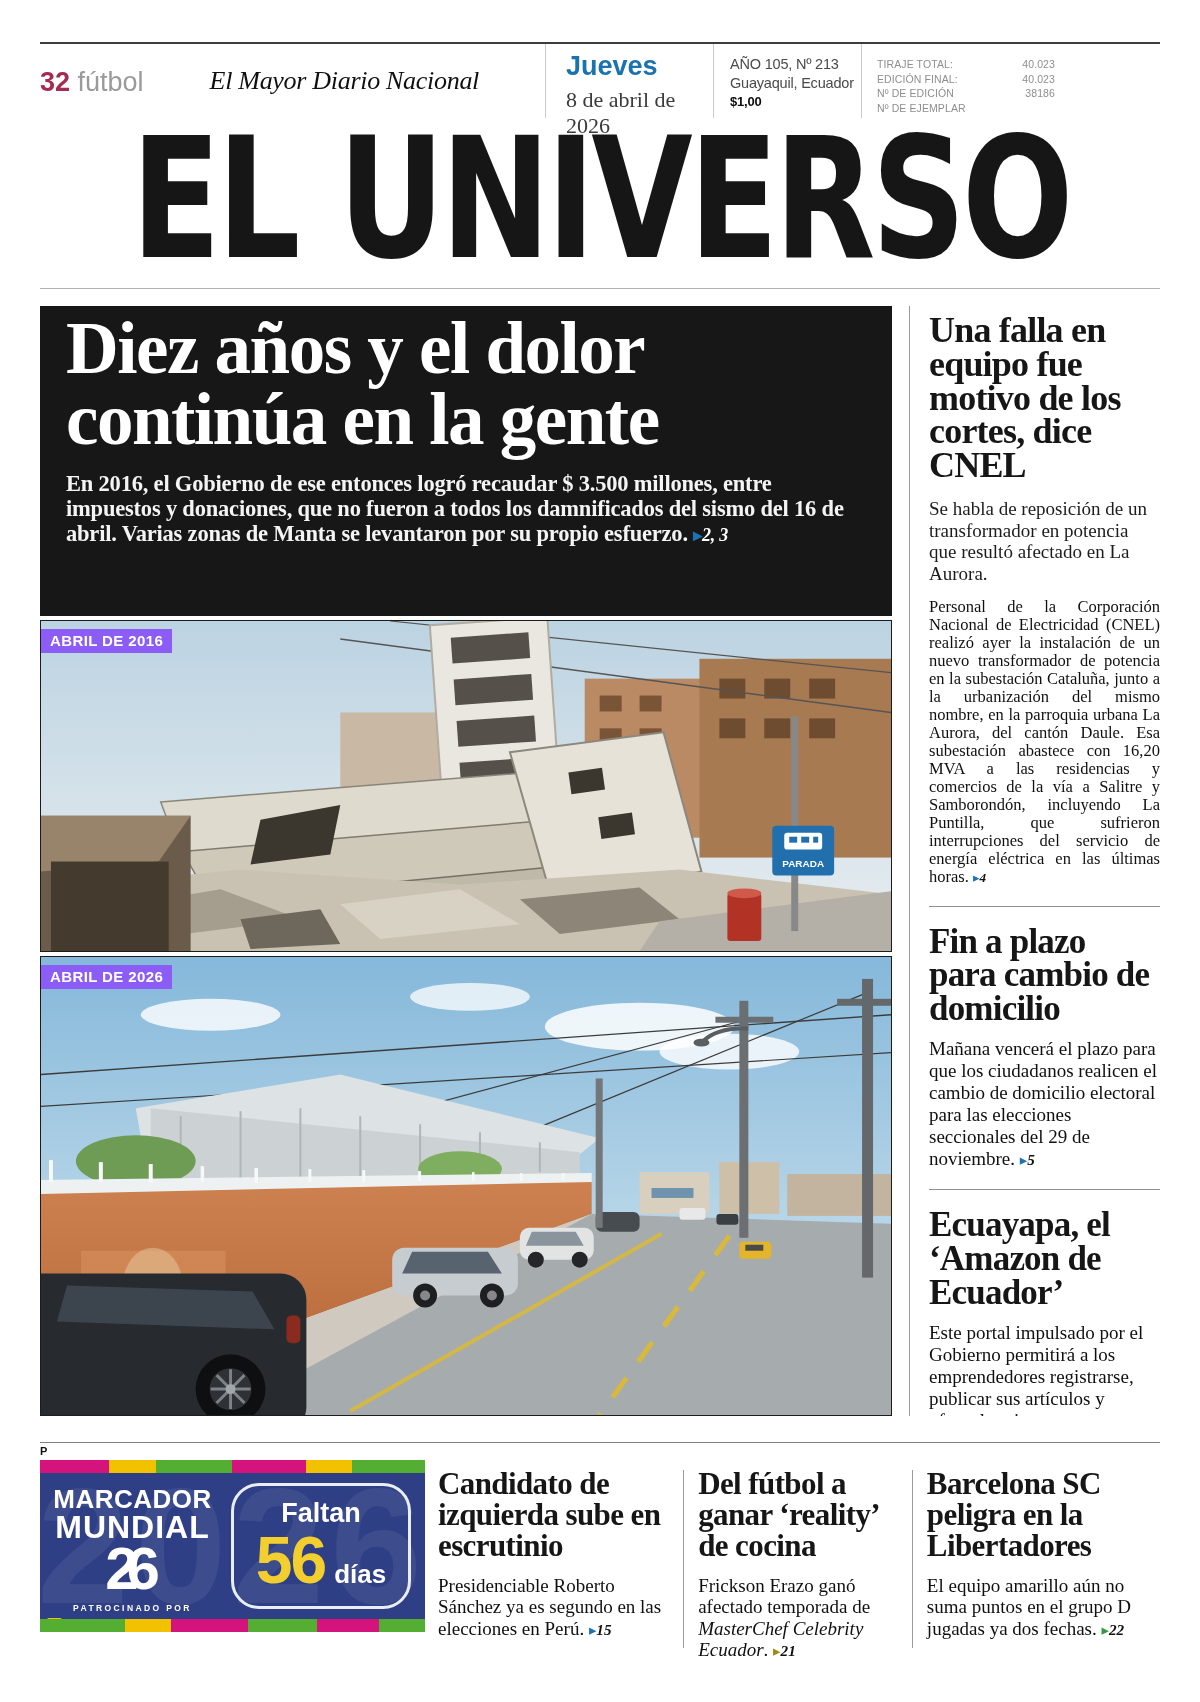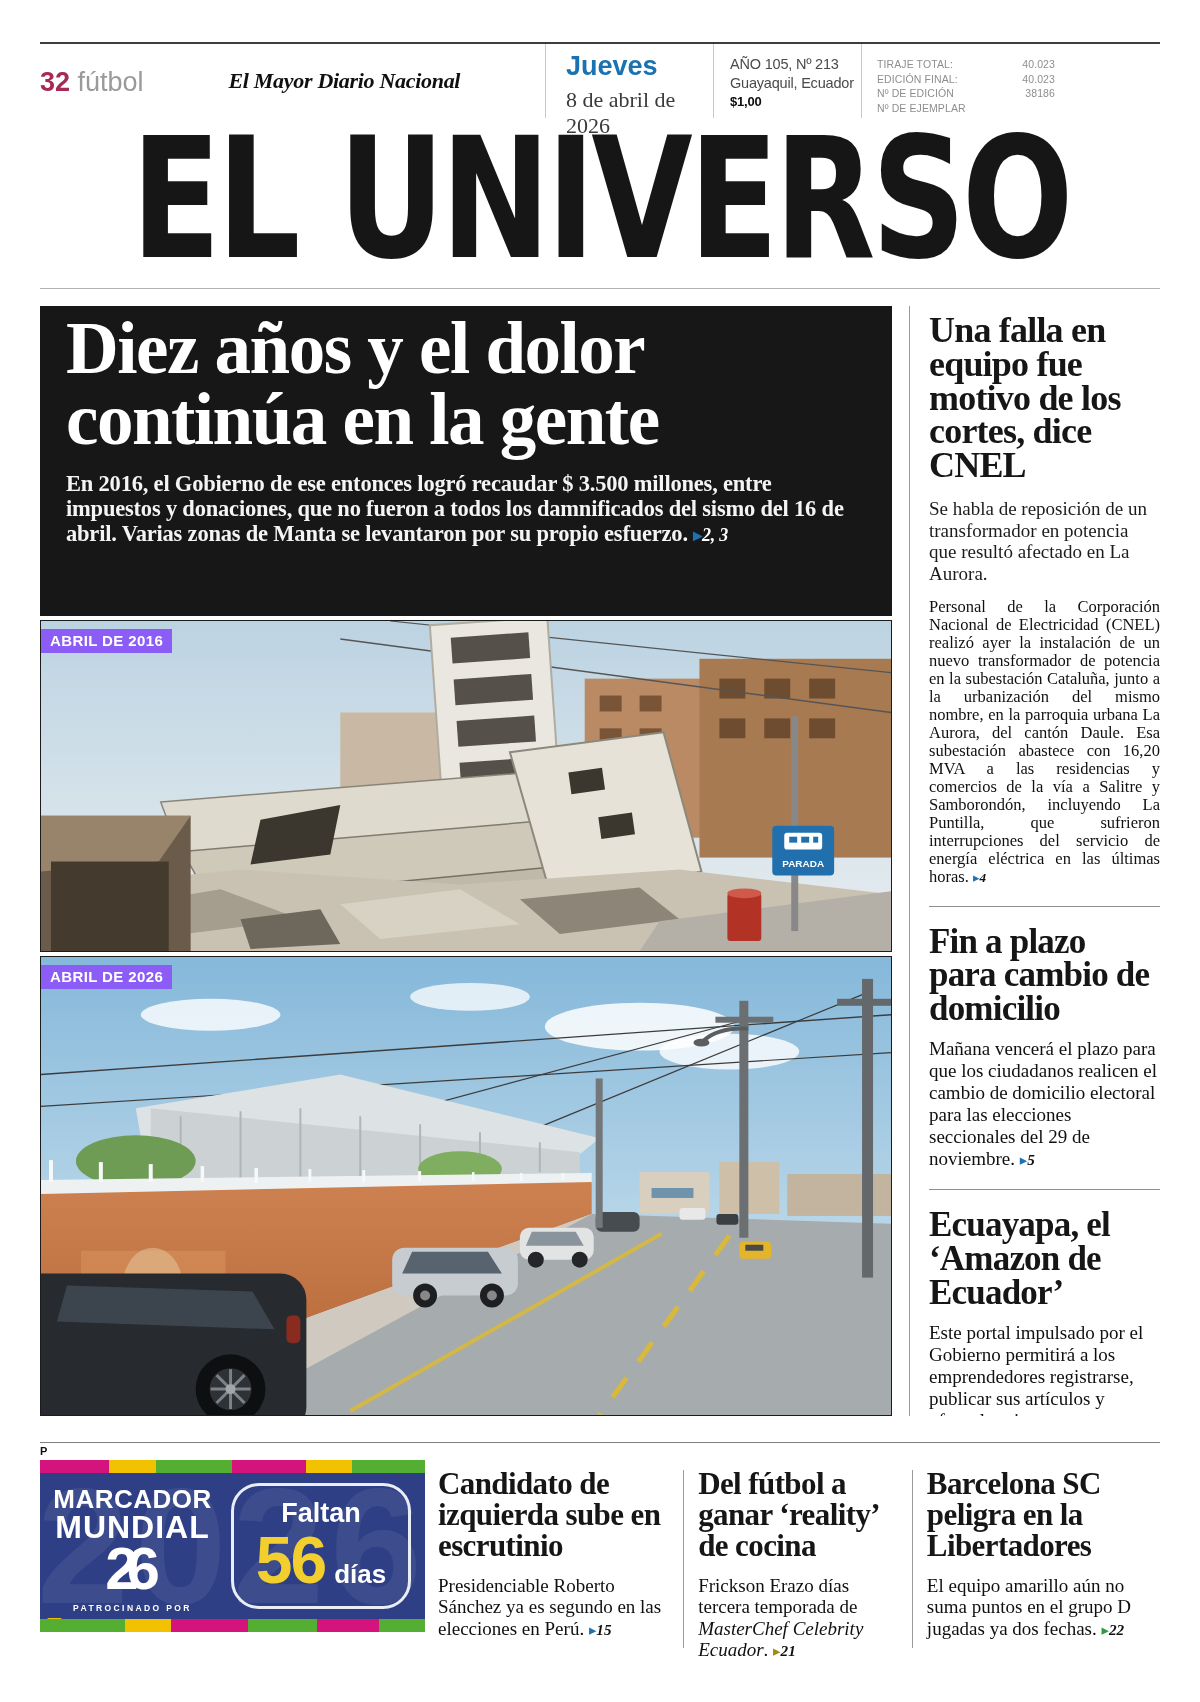--- a/index.html
+++ b/index.html
@@ -6,21 +6,21 @@
   .page{
     width:1200px;height:1702px;background:#ffffff;margin:0 auto;
     box-sizing:border-box;padding:0 40px;position:relative;overflow:hidden;
     font-family:"Liberation Serif",serif;color:#111;
   }
   
   .topbar{margin-top:42px;border-top:2px solid #3d3d3d;display:flex;height:76px;box-sizing:border-box;}
   .tb-left{flex:0 0 505px;display:flex;align-items:center;}
   .pages{font-family:"Liberation Sans",sans-serif;font-size:27px;color:#9a9a9a;margin-top:2px;}
   .pages .num{color:#a62a52;font-weight:bold;}
-  .motto{flex:1;text-align:center;font-style:italic;font-weight:bold;font-size:22px;color:#101010;letter-spacing:-0.3px;}
+  .motto{flex:1;text-align:center;font-style:italic;font-weight:normal;font-size:26px;color:#101010;letter-spacing:-0.3px;}
   .tb-day{flex:0 0 168px;border-left:1px solid #c9c9c9;padding:9px 0 0 20px;box-sizing:border-box;}
   .day{color:#1a72b0;font-family:"Liberation Sans",sans-serif;font-weight:bold;font-size:27px;line-height:1;}
   .date{font-size:22px;color:#3a3a3a;margin-top:7px;}
   .tb-ed{flex:0 0 148px;border-left:1px solid #c9c9c9;padding:11px 0 0 16px;box-sizing:border-box;
          font-family:"Liberation Sans",sans-serif;font-size:14.5px;color:#4a4a4a;line-height:1.3;letter-spacing:-0.2px;}
   .price{font-weight:bold;color:#0d0d0d;font-size:13px;margin-top:1px;}
   .tb-tir{flex:1;border-left:1px solid #c9c9c9;padding:13px 0 0 15px;box-sizing:border-box;
           font-family:"Liberation Sans",sans-serif;font-size:10.5px;color:#8e8e8e;letter-spacing:0.1px;}
   .tir-row{display:flex;justify-content:space-between;width:178px;line-height:1.4;}
   
@@ -386,21 +386,21 @@
 
     <div class="b-col b-col-2">
       <div class="b-h">Candidato de izquierda sube en escrutinio</div>
       <div class="b-body"><span>Presidenciable Roberto Sánchez ya es segundo en las elecciones en Perú. </span><span class="ref ref-blue"><span class="arrow">▸</span><span class="pgs">15</span></span></div>
     </div>
 
     <div class="b-div"></div>
 
     <div class="b-col b-col-3">
       <div class="b-h">Del fútbol a ganar ‘reality’ de cocina</div>
-      <div class="b-body"><span>Frickson Erazo días tercera temporada de </span><span class="ital">MasterChef Celebrity Ecuador</span><span>. </span><span class="ref ref-olive"><span class="arrow">▸</span><span class="pgs">21</span></span></div>
+      <div class="b-body"><span>Frickson Erazo ganó afectado temporada de </span><span class="ital">MasterChef Celebrity Ecuador</span><span>. </span><span class="ref ref-olive"><span class="arrow">▸</span><span class="pgs">21</span></span></div>
     </div>
 
     <div class="b-div"></div>
 
     <div class="b-col b-col-4">
       <div class="b-h">Barcelona SC peligra en la Libertadores</div>
       <div class="b-body"><span>El equipo amarillo aún no suma puntos en el grupo D jugadas ya dos fechas. </span><span class="ref ref-green"><span class="arrow">▸</span><span class="pgs">22</span></span></div>
     </div>
   </div>
 

